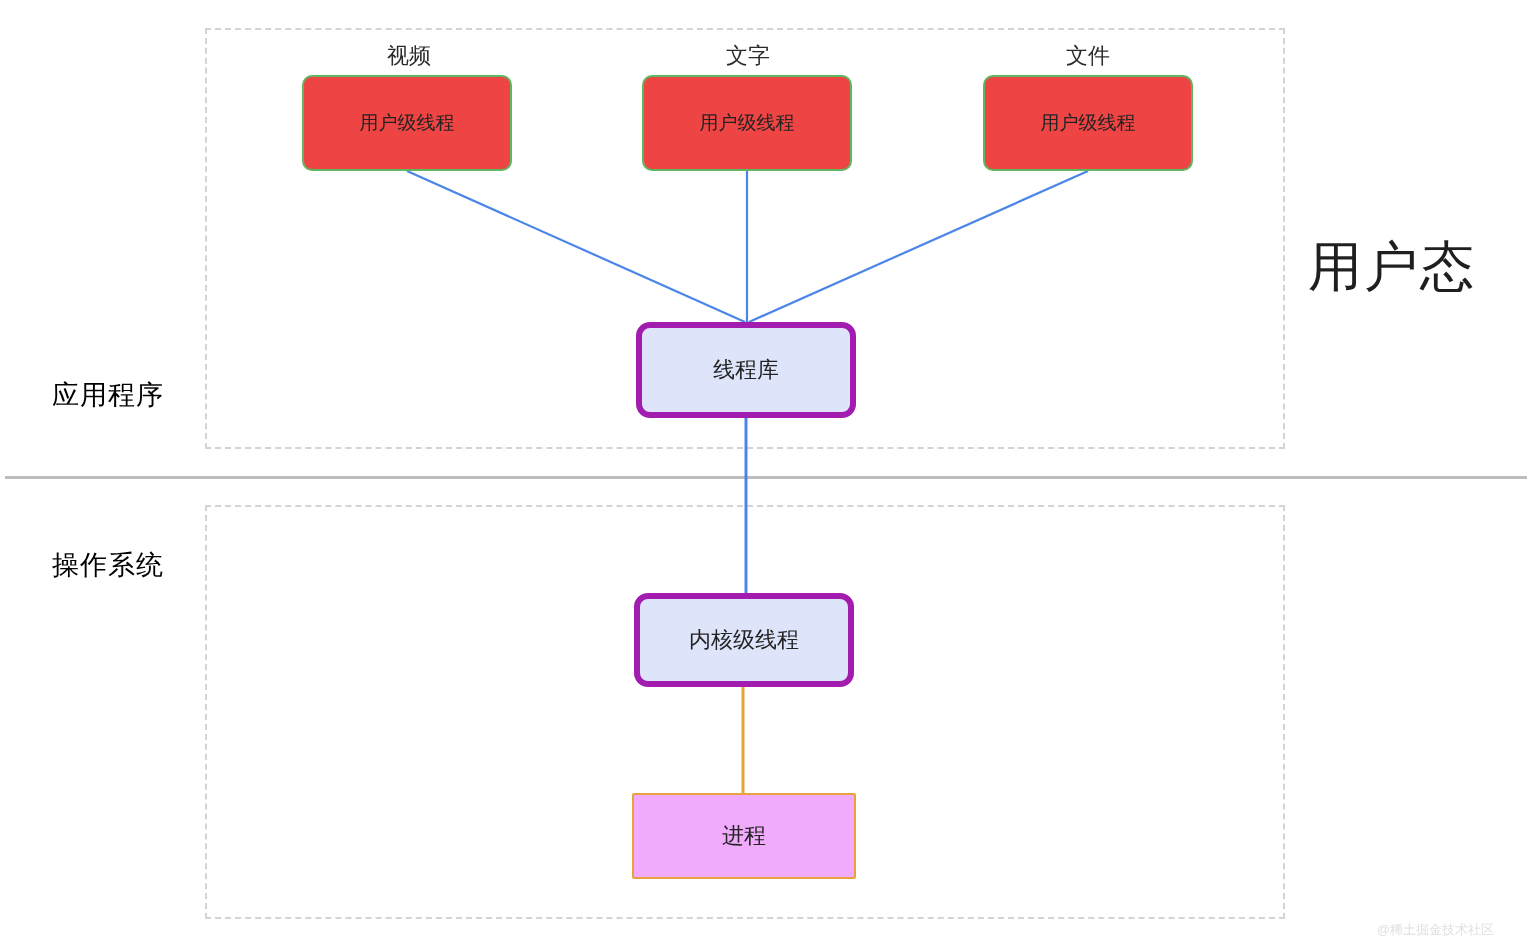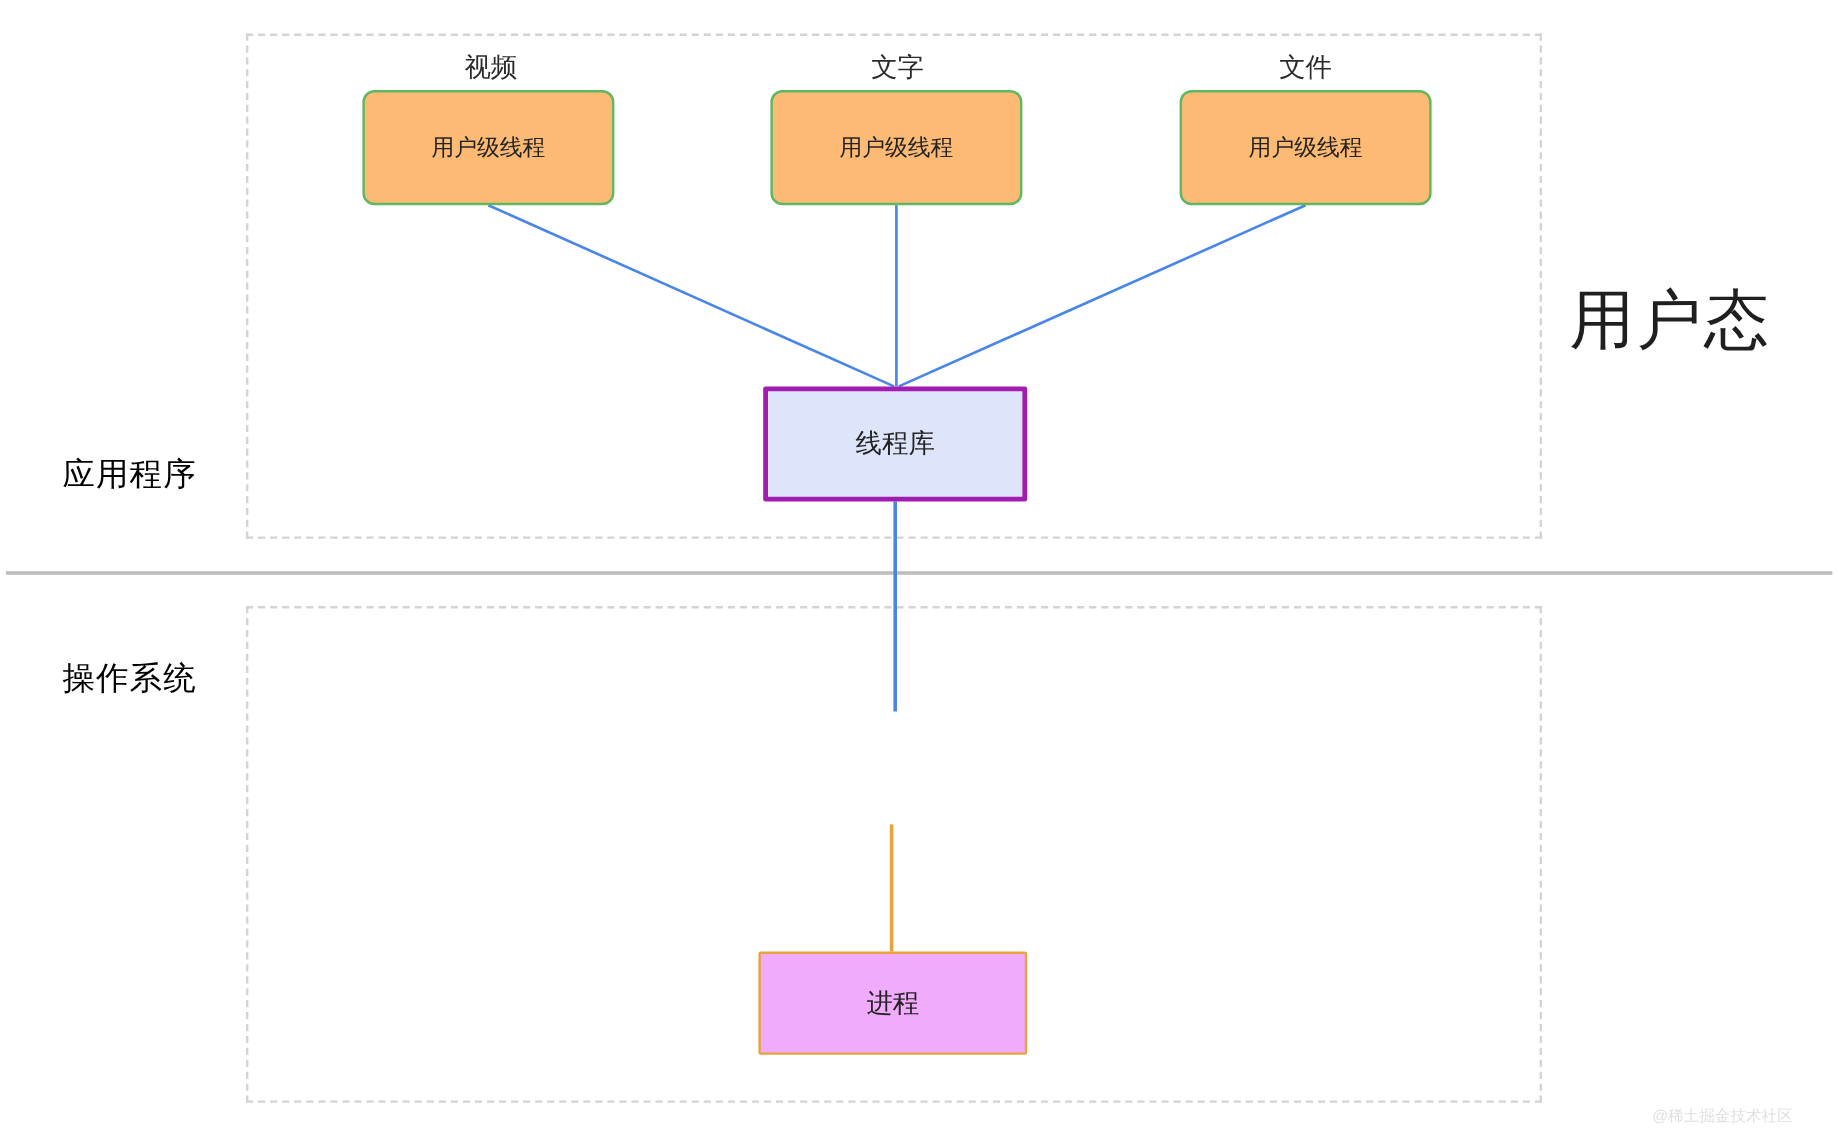--- a/index.html
+++ b/index.html
@@ -70,28 +70,28 @@
     position:absolute;
     box-sizing:border-box;
     display:flex;
     align-items:center;
     justify-content:center;
     font-size:19px;
     color:#232323;
     z-index:3;
   }
   .node.green{
-    background:#fdba74;
+    background:#ef4444;
     border:2px solid #5fb760;
     border-radius:10px;
   }
   .node.blue{
     background:#dee5fb;
-    border:4px solid #a21caf;
-    border-radius:2px;
+    border:6px solid #a21caf;
+    border-radius:14px;
   }
   .node.orange{
     background:#f0abfc;
     border:2px solid #e8a33d;
     border-radius:2px;
   }
   #node-video  { left:302px; top:75px;  width:210px; height:96px; }
   #node-text   { left:642px; top:75px;  width:210px; height:96px; }
   #node-file   { left:983px; top:75px;  width:210px; height:96px; }
   #node-lib    { left:636px; top:322px; width:220px; height:96px; font-size:22px; }
@@ -132,20 +132,21 @@
   <div class="caption" id="cap-video">视频</div>
   <div class="caption" id="cap-file">文件</div>
   <div class="caption" id="cap-text">文字</div>
 
   <div class="node green" id="node-video">用户级线程</div>
   <div class="node green" id="node-text">用户级线程</div>
   <div class="node green" id="node-file">用户级线程</div>
 
   <div class="node blue" id="node-lib">线程库</div>
 
+  <div class="node blue" id="node-kernel">内核级线程</div>
 
   <div class="node orange" id="node-process">进程</div>
 
   <div class="side-label" id="label-app">应用程序</div>
   <div class="side-label" id="label-os">操作系统</div>
 
   <div class="mode-label" id="label-usermode">用户态</div>
 
   <div id="watermark">@稀土掘金技术社区</div>
 

